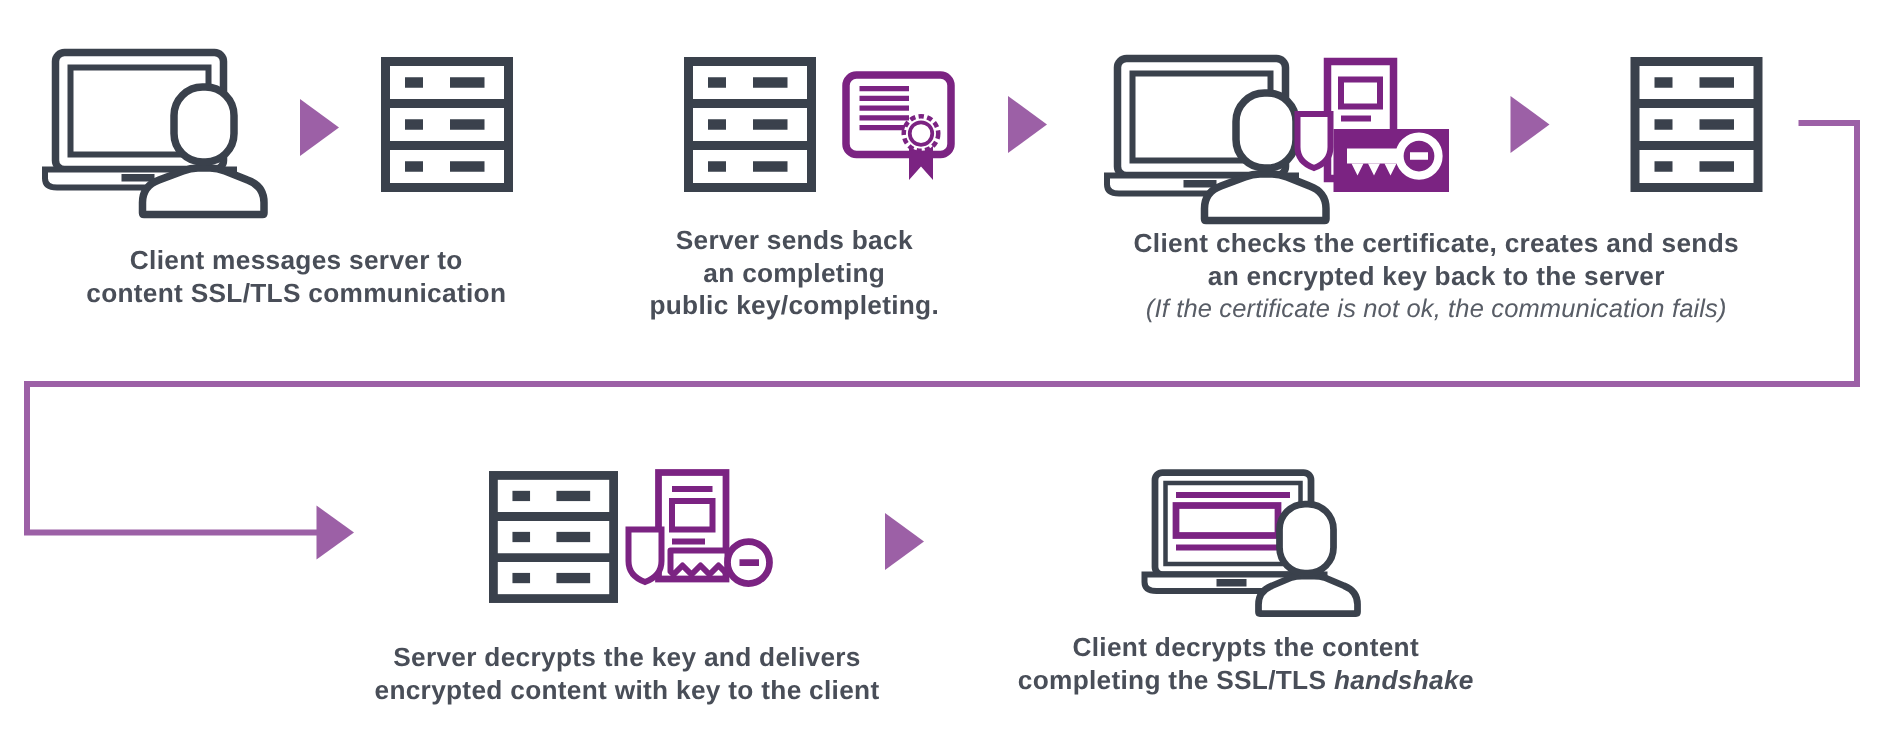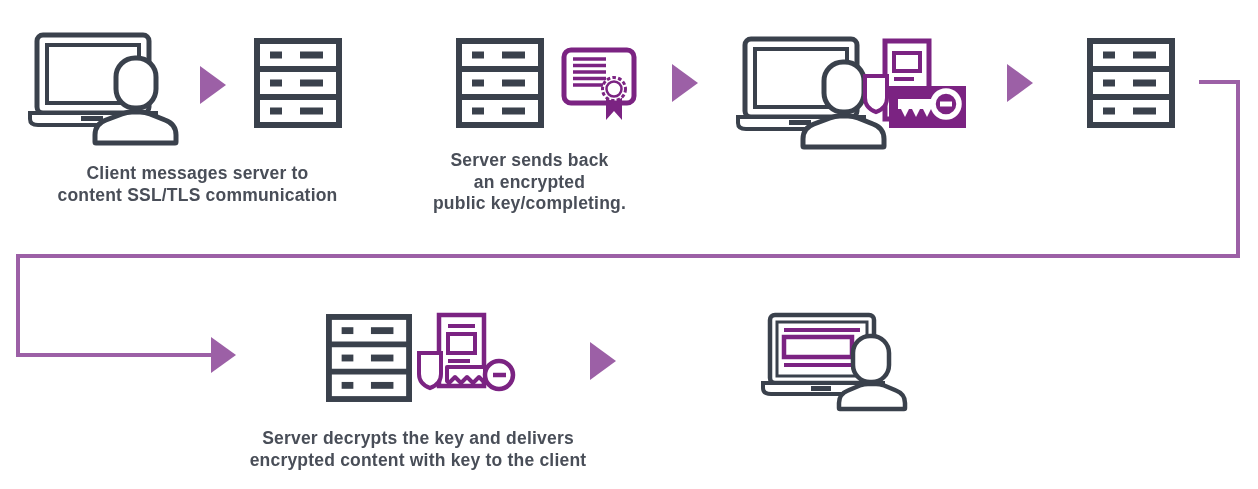--- a/index.html
+++ b/index.html
@@ -105,21 +105,21 @@
     <circle class="spw" cx="53" cy="43" r="11.5" stroke-width="3" stroke-dasharray="3.6 2.2"></circle>
     <circle class="sp" cx="53" cy="43" r="7.5" stroke-width="2.5"></circle>
   </svg>
 
   <svg class="icon" style="left:672px;top:64px" width="26" height="38" viewBox="0 0 26 38">
     <polygon class="fa" points="0,0 26,19 0,38"></polygon>
   </svg>
 
   <div class="caption" style="left:422px;top:150px;width:215px">
     <div>Server sends back</div>
-    <div>an encrypted</div>
+    <div>an completing</div>
     <div>public key/completing.</div>
   </div>
 
   <svg class="icon" style="left:736px;top:36px" width="152" height="114" viewBox="0 0 152 114">
     <rect class="sd" x="9" y="3" width="112" height="78" rx="6" stroke-width="5"></rect>
     <rect class="sd" x="19" y="13" width="92" height="58" stroke-width="4"></rect>
     <path class="sdw" stroke-width="4" d="M2 81 H128 V87 Q128 93 120 93 H10 Q2 93 2 87 Z"></path>
     <rect class="fd" x="53" y="84" width="22" height="5"></rect>
     <path class="sdw" stroke-width="5" stroke-linejoin="round" d="M67 110 V103 Q67 92 78 88 L94 82 Q99 80 104 80 H112 Q117 80 122 82 L137 88 Q148 92 148 103 V110 Q148 111 147 111 H68 Q67 111 67 110 Z"></path>
     <rect class="sdw" x="88" y="26" width="40" height="50" rx="19" stroke-width="5"></rect>
@@ -148,20 +148,25 @@
     <line class="sd" x1="3" y1="31" x2="85" y2="31" stroke-width="6"></line>
     <line class="sd" x1="3" y1="59" x2="85" y2="59" stroke-width="6"></line>
     <rect class="fd" x="16" y="13.5" width="12" height="7"></rect>
       <rect class="fd" x="46" y="13.5" width="23" height="7"></rect>
     <rect class="fd" x="16" y="41.5" width="12" height="7"></rect>
       <rect class="fd" x="46" y="41.5" width="23" height="7"></rect>
     <rect class="fd" x="16" y="69.5" width="12" height="7"></rect>
       <rect class="fd" x="46" y="69.5" width="23" height="7"></rect>
   </svg>
 
+  <div class="caption" style="left:700px;top:152px;width:515px">
+    <div>Client checks the certificate, creates and sends</div>
+    <div>an encrypted key back to the server</div>
+    <div class="note">(If the certificate is not ok, the communication fails)</div>
+  </div>
 
   <svg class="icon" style="left:326px;top:314px" width="86" height="88" viewBox="0 0 88 90">
     <rect class="sdw" x="3" y="3" width="82" height="84" stroke-width="6"></rect>
     <line class="sd" x1="3" y1="31" x2="85" y2="31" stroke-width="6"></line>
     <line class="sd" x1="3" y1="59" x2="85" y2="59" stroke-width="6"></line>
     <rect class="fd" x="16" y="13.5" width="12" height="7"></rect>
       <rect class="fd" x="46" y="13.5" width="23" height="7"></rect>
     <rect class="fd" x="16" y="41.5" width="12" height="7"></rect>
       <rect class="fd" x="46" y="41.5" width="23" height="7"></rect>
     <rect class="fd" x="16" y="69.5" width="12" height="7"></rect>
@@ -193,14 +198,18 @@
     <rect class="sd" x="17" y="10" width="90" height="54" stroke-width="3"></rect>
     <path class="sp" d="M24 18 H100" stroke-width="4"></path>
     <rect class="sp" x="24" y="25" width="68" height="20" stroke-width="4.5"></rect>
     <path class="sp" d="M24 53 H93" stroke-width="4"></path>
     <path class="sdw" stroke-width="4" d="M3 71 H123 V76 Q123 82 115 82 H11 Q3 82 3 76 Z"></path>
     <rect class="fd" x="51" y="74" width="20" height="5"></rect>
     <path class="sdw" stroke-width="4.5" stroke-linejoin="round" d="M79 96 V91 Q79 82 88 78.5 L101 73 Q104 72 108 72 H116 Q120 72 123 73 L136 78.5 Q145 82 145 91 V96 Q145 97 144 97 H80 Q79 97 79 96 Z"></path>
     <rect class="sdw" x="93" y="24" width="36" height="46" rx="17" stroke-width="4.5"></rect>
   </svg>
 
+  <div class="caption" style="left:648px;top:421px;width:365px">
+    <div>Client decrypts the content</div>
+    <div><span>completing the SSL/TLS </span><em>handshake</em></div>
+  </div>
 
 </div>
 
 </body></html>

